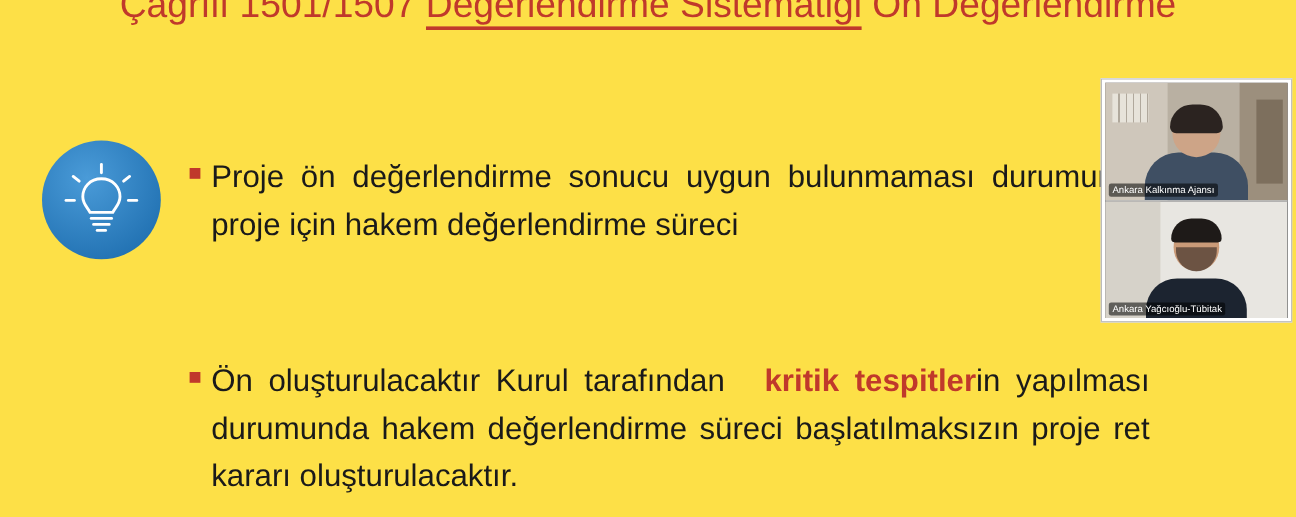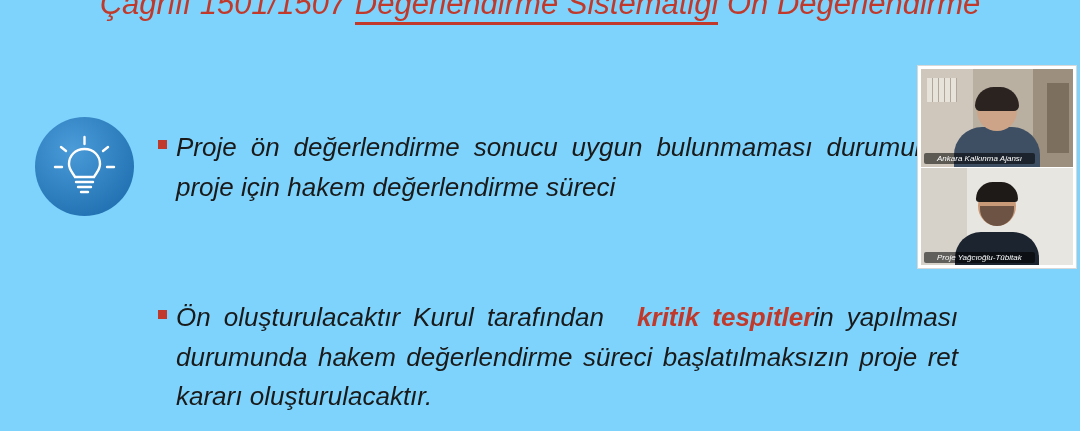--- a/index.html
+++ b/index.html
@@ -11,22 +11,21 @@
     height: 431px;
     background: #ffffff;
     font-family: "Liberation Sans", sans-serif;
     overflow: hidden;
     position: relative;
   }
 
   .slide {
     position: absolute;
     inset: 0;
-    background: #7dd3fc;
-    font-style: italic;
+    background: #fde047;
   }
 
   
   .title-wrap {
     position: absolute;
     top: -14px;
     left: 0;
     width: 1080px;
     text-align: center;
     white-space: nowrap;
@@ -135,21 +134,21 @@
   .v2-beard { position:absolute; left:50%; top:38px; transform:translateX(-50%); width:34px; height:20px; border-radius:0 0 17px 17px; background:#3a2d26; opacity:.65; }
   .v2-body { position:absolute; left:50%; bottom:0; transform:translateX(-50%); width:84px; height:34px; border-radius:26px 26px 0 0; background:#1c2430; }
 
   .vlabel {
     position: absolute;
     left: 3px;
     bottom: 3px;
     font-size: 8px;
     color: #ffffff;
     background: rgba(0,0,0,0.55);
-    padding: 1px 13px;
+    padding: 1px 3px;
     border-radius: 2px;
     white-space: nowrap;
     font-family: "Liberation Sans", sans-serif;
   }
 </style>
 </head>
 <body>
 
 <div class="slide">
 
@@ -197,18 +196,18 @@
       <div class="vlabel">Ankara Kalkınma Ajansı</div>
     </div>
 
     <div class="vtile">
       <div class="v2bg"></div>
       <div class="v2-left"></div>
       <div class="v2-body"></div>
       <div class="v2-head"></div>
       <div class="v2-beard"></div>
       <div class="v2-hair"></div>
-      <div class="vlabel">Proje Yağcıoğlu-Tübitak</div>
+      <div class="vlabel">Ankara Yağcıoğlu-Tübitak</div>
     </div>
 
   </div>
 
 </div>
 
 </body></html>

